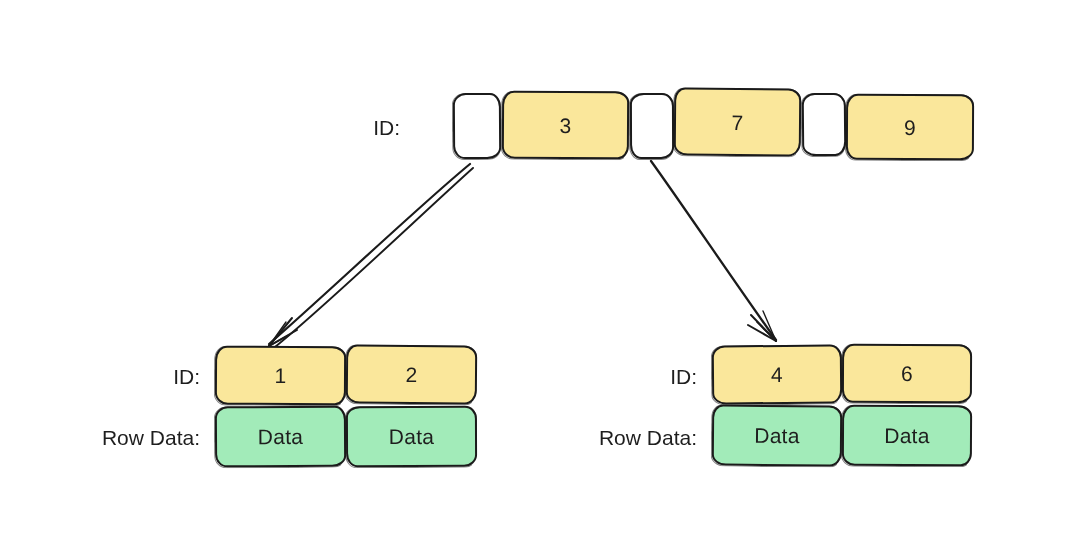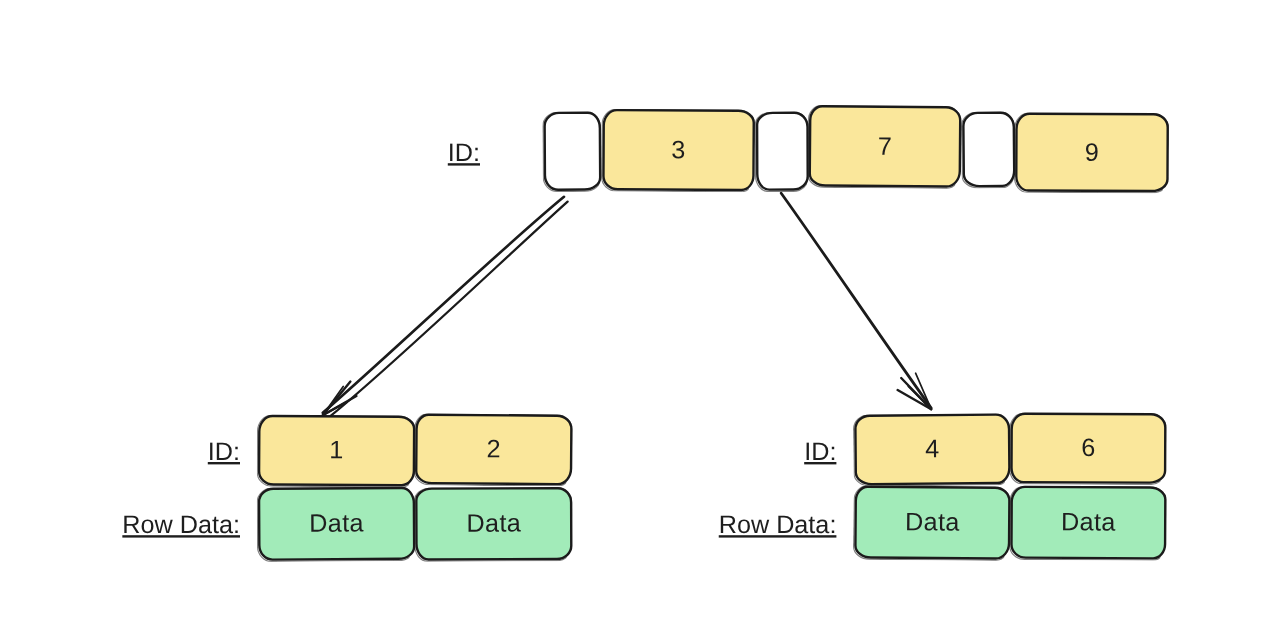--- a/index.html
+++ b/index.html
@@ -59,21 +59,20 @@
 
   
   .label {
     position: absolute;
     color: #1e1e1e;
     font-family: "Liberation Sans", sans-serif;
     font-size: 21px;
     line-height: 1;
     white-space: nowrap;
     text-align: right;
-    text-decoration: underline;
   }
 
   
   #arrows {
     position: absolute;
     left: 0; top: 0;
     width: 1070px; height: 535px;
     pointer-events: none;
   }
 </style>

